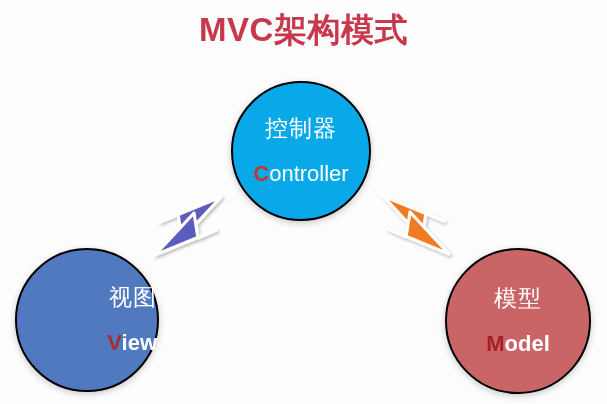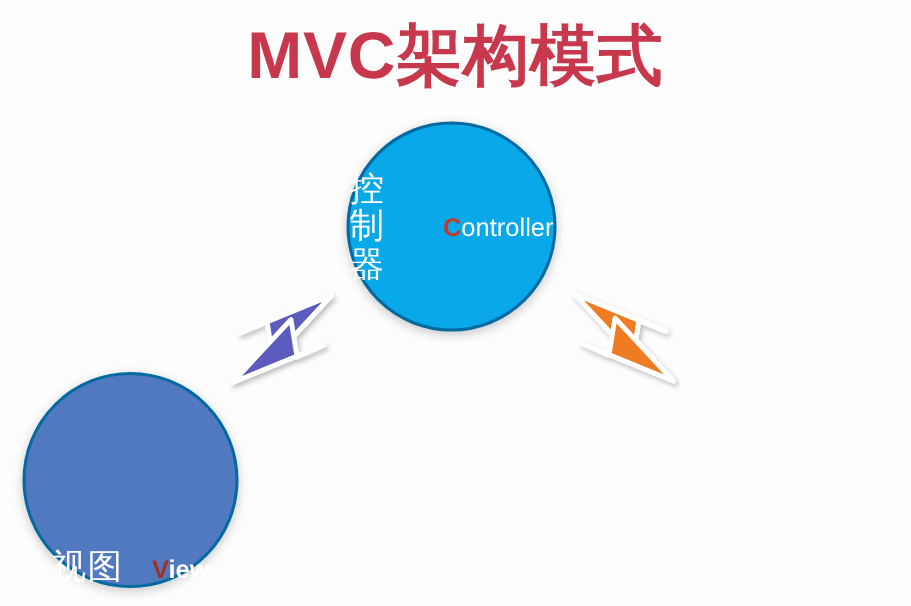--- a/index.html
+++ b/index.html
@@ -17,49 +17,49 @@
     background: #fdfdfd;
     overflow: hidden;
   }
   
   #title {
     position: absolute;
     top: 8px;
     left: 0;
     width: 607px;
     text-align: center;
-    font-size: 44px;
+    font-size: 33px;
     font-weight: bold;
     letter-spacing: 0.5px;
     color: #c8384c;
     white-space: nowrap;
   }
   
   .node {
     position: absolute;
     border-radius: 50%;
     display: flex;
-    flex-direction: row;
+    flex-direction: column;
     align-items: center;
     justify-content: center;
     box-shadow: 0 2px 7px rgba(0,0,0,0.22);
-    border: 2px solid #0369a1;
+    border: 2px solid #000000;
     box-sizing: border-box;
     gap: 19px;
   }
   .node-cn {
     color: #ffffff;
     font-size: 23px;
     line-height: 1.1;
     letter-spacing: 1px;
     font-weight: normal;
   }
   .node-en {
     color: #ffffff;
-    font-size: 17px;
+    font-size: 22px;
     line-height: 1.15;
     font-weight: bold;
     margin-top: 1px;
   }
   .node-en .hl {
     font-weight: bold;
   }
   
   #node-controller {
     left: 231px;
@@ -131,14 +131,18 @@
   <div class="node" id="node-controller">
     <div class="node-cn">控制器</div>
     <div class="node-en"><span class="hl">C</span><span>ontroller</span></div>
   </div>
 
   <div class="node" id="node-view">
     <div class="node-cn">视图</div>
     <div class="node-en"><span class="hl">V</span><span>iew</span></div>
   </div>
 
+  <div class="node" id="node-model">
+    <div class="node-cn">模型</div>
+    <div class="node-en"><span class="hl">M</span><span>odel</span></div>
+  </div>
 
 </div>
 
 </body></html>

